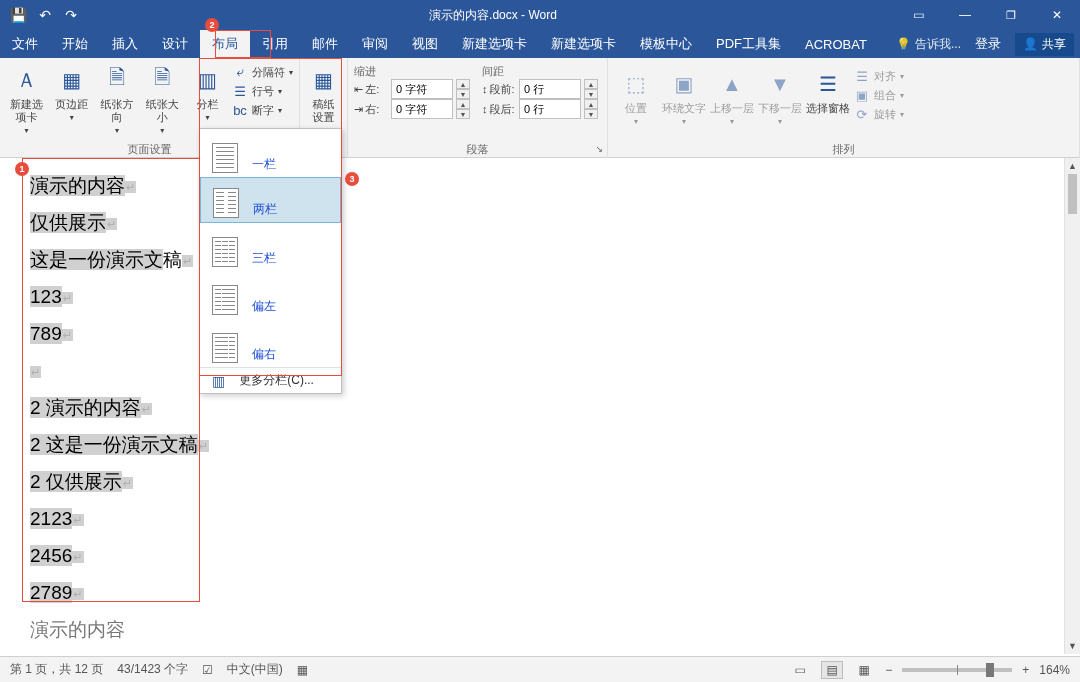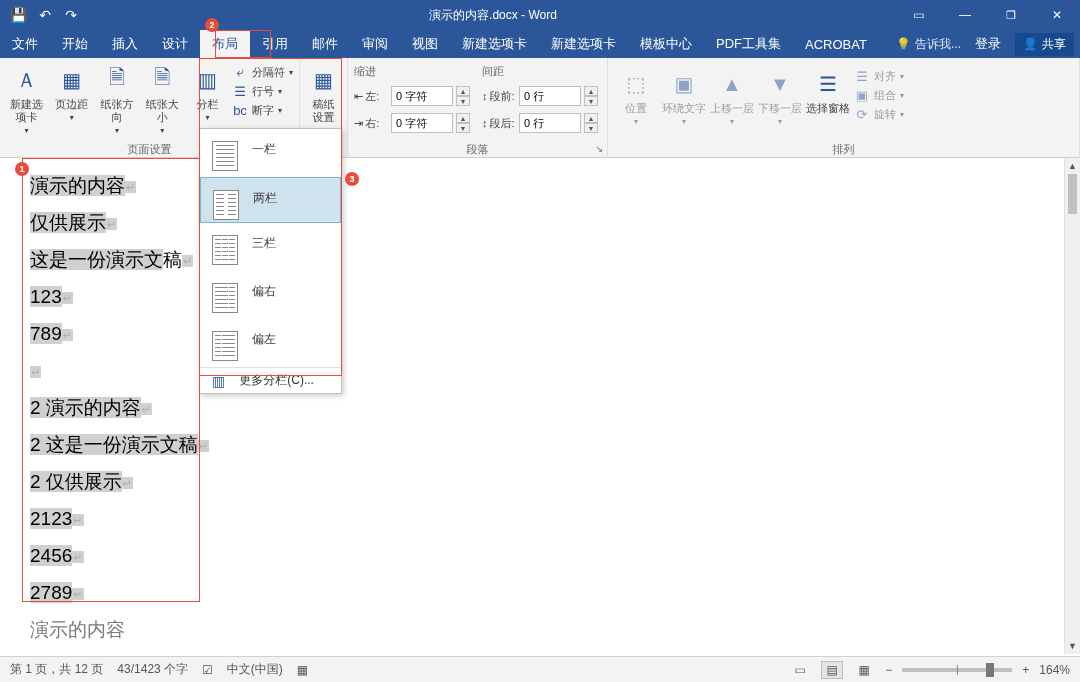--- a/index.html
+++ b/index.html
@@ -21,31 +21,31 @@
  .group-body{flex:1;display:flex;align-items:flex-start;gap:4px}
  .group-label{text-align:center;font-size:11px;color:#666;height:18px;display:flex;align-items:center;justify-content:center;position:relative}
  .group-label .launcher{position:absolute;right:-2px;font-size:9px;color:#666}
  .big-btn{display:flex;flex-direction:column;align-items:center;width:44px;padding-top:4px;gap:2px;font-size:11px;color:#444}
  .big-btn .icon{width:32px;height:32px;display:flex;align-items:center;justify-content:center;font-size:20px;color:#2b579a}
  .big-btn .lbl{line-height:13px;text-align:center}
  .mini-stack{display:flex;flex-direction:column;gap:3px;padding-top:4px;font-size:11px;color:#444}
  .mini-row{display:flex;align-items:center;gap:4px;white-space:nowrap}
  .mini-row .mi{width:16px;height:16px;display:inline-flex;align-items:center;justify-content:center;font-size:13px;color:#2b579a}
  .indent-spacing{display:flex;gap:12px;padding-top:4px}
- .isg{display:flex;flex-direction:column;gap:7px;font-size:11px;color:#444}
+ .isg{display:flex;flex-direction:column;gap:0;font-size:11px;color:#444}
  .isg .hdr{text-align:left;font-size:11px;color:#666}
  .fld-row{display:flex;align-items:center;gap:3px}
  .fld-row .lb{width:34px;display:flex;align-items:center;gap:2px}
  .fld-row input{width:62px;height:20px;border:1px solid #c0c0c0;font-size:11px;padding:0 4px;background:#fff}
  .fld-row .spin{width:14px;display:flex;flex-direction:column;font-size:7px;color:#555}
  .fld-row .spin span{height:10px;display:flex;align-items:center;justify-content:center;border:1px solid #c0c0c0;background:#f0f0f0}
  .arr-group{display:flex;gap:4px;padding-top:4px}
  .share-btn{background:#174a8c;padding:3px 8px;display:flex;align-items:center;gap:4px;font-size:12px}
  .dropdown{position:absolute;left:199px;top:128px;width:143px;background:#fff;border:1px solid #c0c0c0;box-shadow:2px 2px 6px rgba(0,0,0,.2);z-index:30}
- .dd-item{height:48px;display:flex;align-items:flex-start;gap:14px;padding:12px 12px;font-size:12px;color:#404040;cursor:pointer}
+ .dd-item{height:48px;display:flex;align-items:flex-end;gap:14px;padding:4px 12px;font-size:12px;color:#1d4ed8;cursor:pointer}
  .dd-item.sel{background:#cfe3ee;border:1px solid #7ab6d9;height:46px}
  .dd-icon{width:26px;height:30px;border:1px solid #888;background:#fff;display:flex}
  .dd-icon.two::before,.dd-icon.two::after{content:"";flex:1;margin:3px 2px;background:repeating-linear-gradient(#888 0 1px,transparent 1px 4px)}
  .dd-icon.one::before{content:"";flex:1;margin:3px;background:repeating-linear-gradient(#888 0 1px,transparent 1px 4px)}
  .dd-icon.three{gap:1px;padding:3px 2px}
  .dd-icon.three span{flex:1;background:repeating-linear-gradient(#888 0 1px,transparent 1px 4px)}
  .dd-icon.left{padding:3px 2px;gap:1px}
  .dd-icon.left span:first-child{width:6px;background:repeating-linear-gradient(#888 0 1px,transparent 1px 4px)}
  .dd-icon.left span:last-child{flex:1;background:repeating-linear-gradient(#888 0 1px,transparent 1px 4px)}
  .dd-icon.right{padding:3px 2px;gap:1px}
@@ -302,32 +302,32 @@
     </div>
   <div class="dd-item">
       <div class="dd-icon three">
         <span></span>
         <span></span>
         <span></span>
       </div>
       <span>三栏</span>
     </div>
   <div class="dd-item">
+      <div class="dd-icon left">
+        <span></span>
+        <span></span>
+      </div>
+      <span>偏左</span>
+    </div>
+  <div class="dd-item">
       <div class="dd-icon right">
         <span></span>
         <span></span>
       </div>
       <span>偏右</span>
-    </div>
-  <div class="dd-item">
-      <div class="dd-icon left">
-        <span></span>
-        <span></span>
-      </div>
-      <span>偏左</span>
     </div>
   <div class="dd-more">
       <span class="mi">▥</span>
       <span>更多分栏(C)...</span>
     </div>
 </div>
 
 <div class="doc-area">
   <div class="doc-text">
     <p><span class="sel">演示的内容</span><span class="pm">↵</span></p>

